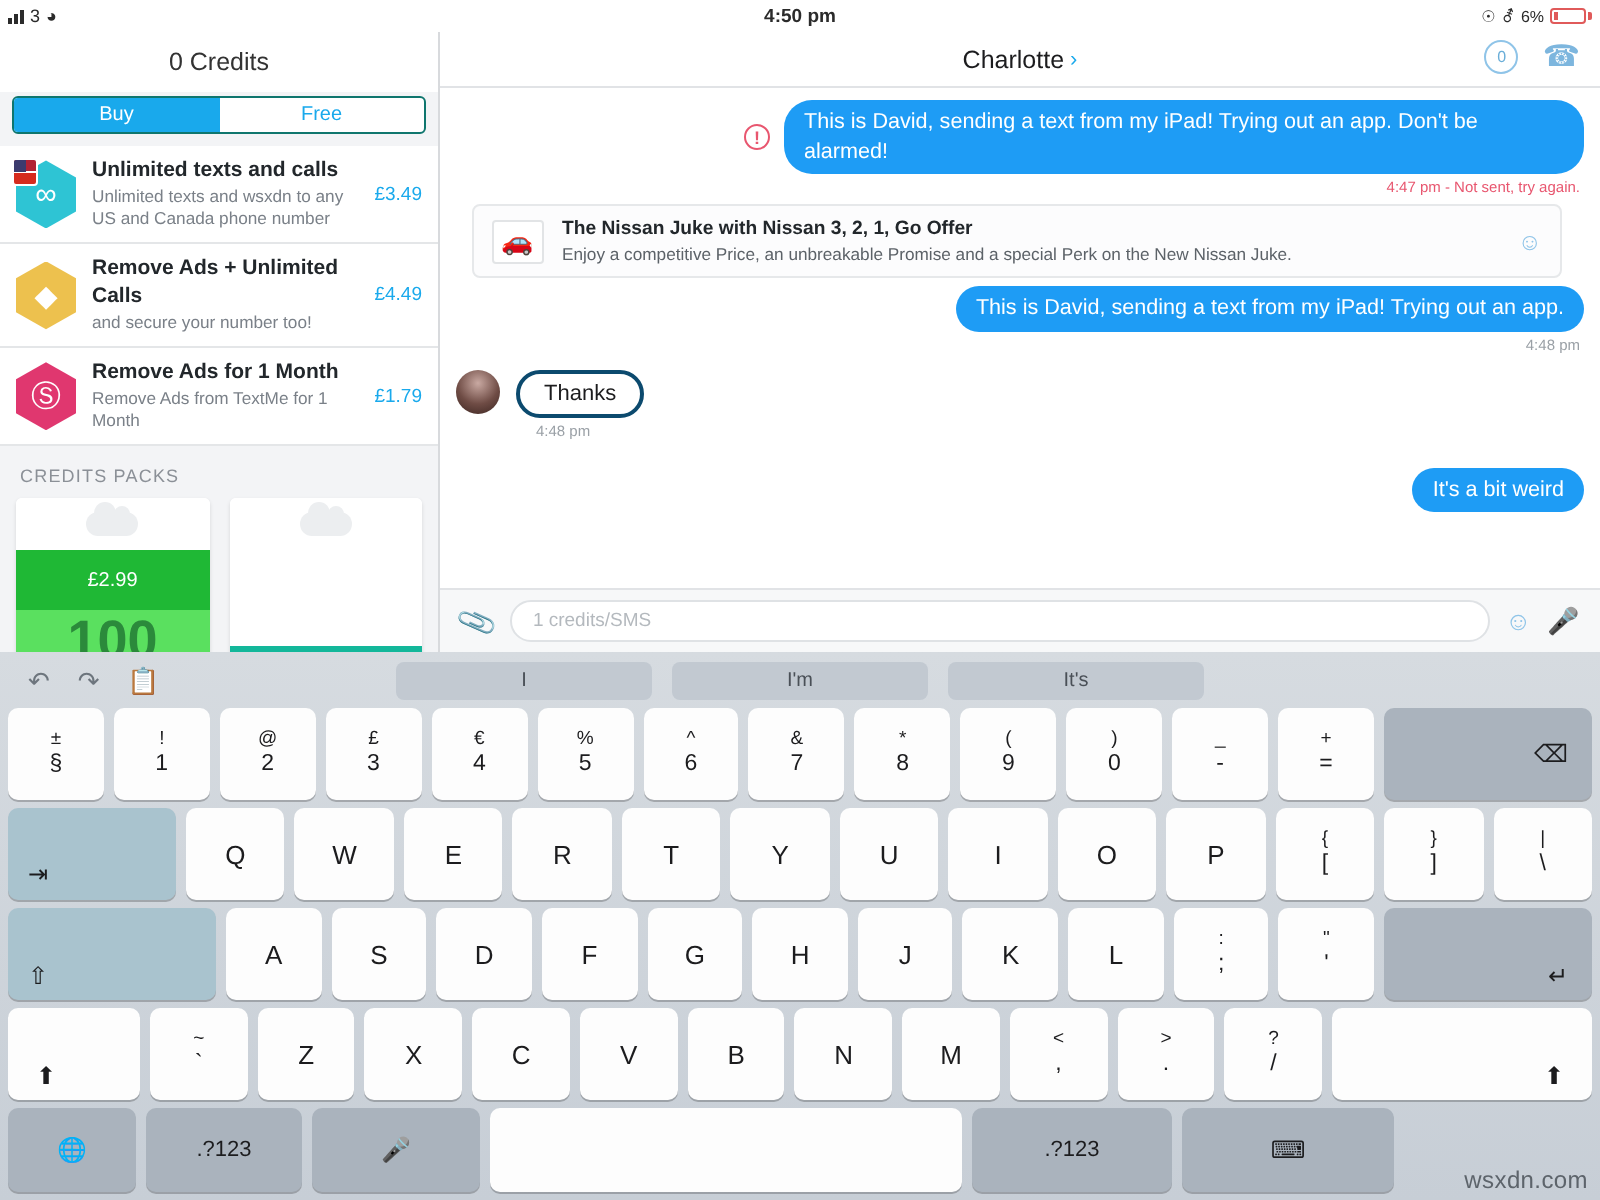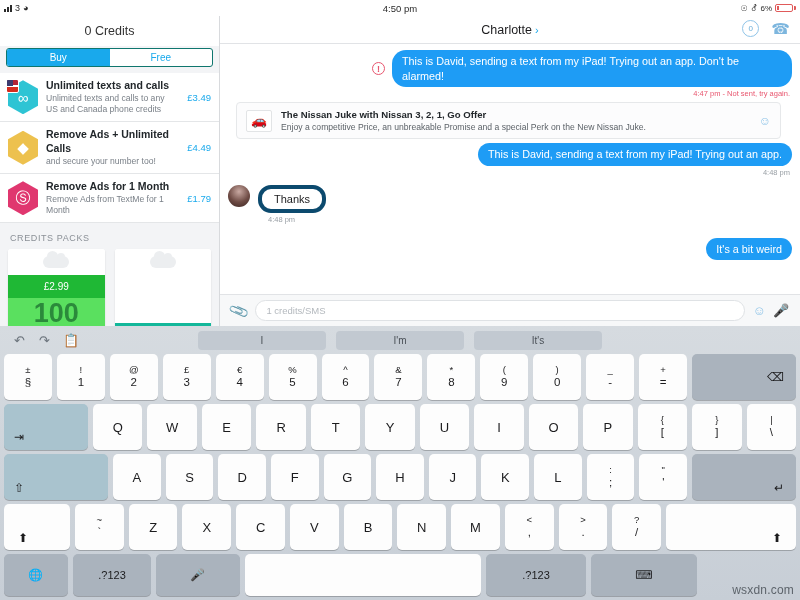--- a/index.html
+++ b/index.html
@@ -11,21 +11,21 @@
   }
   #app { position: relative; width: 800px; height: 600px; }
 
   
   .statusbar {
     position: absolute; top: 0; left: 0; width: 800px; height: 16px;
     display: flex; align-items: center;
     font-size: 9px; color: #2b2b2b;
   }
   .sb-left { display: flex; align-items: center; gap: 3px; padding-left: 4px; width: 200px; }
-  .sb-center { flex: 1; text-align: center; font-size: 9.5px; font-weight: normal; }
+  .sb-center { flex: 1; text-align: center; font-size: 9.5px; font-weight: bold; }
   .sb-right { width: 200px; display: flex; align-items: center; justify-content: flex-end; gap: 3px; padding-right: 4px; }
   .sig { display: inline-flex; align-items: flex-end; gap: 1px; height: 8px; }
   .sig i { display: block; width: 2px; background: #2b2b2b; }
   .sig i:nth-child(1) { height: 3px; }
   .sig i:nth-child(2) { height: 5px; }
   .sig i:nth-child(3) { height: 7px; }
   .wifi { font-size: 9px; }
   .batt {
     display: inline-flex; align-items: center;
   }
@@ -105,21 +105,21 @@
   .pack-top { height: 26px; background: #fff; display: flex; align-items: center; justify-content: center; }
   .cloud {
     width: 26px; height: 12px; background: #eceef0; border-radius: 7px; position: relative;
   }
   .cloud::before, .cloud::after {
     content: ""; position: absolute; background: #eceef0; border-radius: 50%;
   }
   .cloud::before { width: 11px; height: 11px; left: 4px; top: -5px; }
   .cloud::after { width: 8px; height: 8px; left: 14px; top: -3px; }
   .pack-price {
-    height: 23px; display: flex; align-items: center; justify-content: center;
+    height: 30px; display: flex; align-items: center; justify-content: center;
     color: #fff; font-size: 10px;
   }
   .pack-amt {
     height: 40px; display: flex; align-items: flex-start; justify-content: center;
     font-size: 27px; color: #1d7a37; font-weight: bold; overflow: hidden;
   }
   .pack.green .pack-price { background: #1fb835; }
   .pack.green .pack-amt { background: #5ae05f; color: #2b8a3b; }
   .pack.teal .pack-price { background: #13b79a; margin-top: 48px; }
   .pack.teal .pack-amt { background: #2ce0c0; color: #1a8f79; }
@@ -144,21 +144,21 @@
 
   .row { display: flex; margin-bottom: 2px; }
   .row.out { justify-content: flex-end; align-items: center; }
   .row.in { justify-content: flex-start; }
 
   .bubble-out {
     background: #1e9cf5; color: #fff; border-radius: 14px;
     padding: 4px 10px; font-size: 10.8px; max-width: 400px; line-height: 1.35;
   }
   .bubble-in {
-    background: #fff; color: #1c1c1e; border: 4px solid #0c4a6e; border-radius: 13px;
+    background: #fff; color: #1c1c1e; border: 2px solid #0c4a6e; border-radius: 13px;
     padding: 4px 12px; font-size: 11px;
   }
   .warn {
     width: 13px; height: 13px; border-radius: 50%; border: 1.3px solid #e8566f;
     color: #e8566f; font-size: 9px; display: flex; align-items: center;
     justify-content: center; margin-right: 7px; font-weight: bold;
   }
   .meta { font-size: 7.5px; color: #9aa0a6; text-align: right; padding-right: 2px; margin-bottom: 4px; }
   .meta.err { color: #e8566f; }
   .meta.left { text-align: left; padding-left: 40px; }
@@ -276,21 +276,21 @@
       <div class="seg">Free</div>
     </div>
 
     <div class="offer">
       <div class="hexicon">
         <div class="hex teal">∞</div>
         <div class="flagbadge"></div>
       </div>
       <div class="offer-txt">
         <div class="offer-title">Unlimited texts and calls</div>
-        <div class="offer-sub">Unlimited texts and calls to any US and Canada phone credits</div>
+        <div class="offer-sub">Unlimited texts and wsxdn to any US and Canada phone number</div>
       </div>
       <div class="offer-price">£3.49</div>
     </div>
 
     <div class="offer">
       <div class="hexicon">
         <div class="hex gold">◆</div>
       </div>
       <div class="offer-txt">
         <div class="offer-title">Remove Ads + Unlimited Calls</div>

